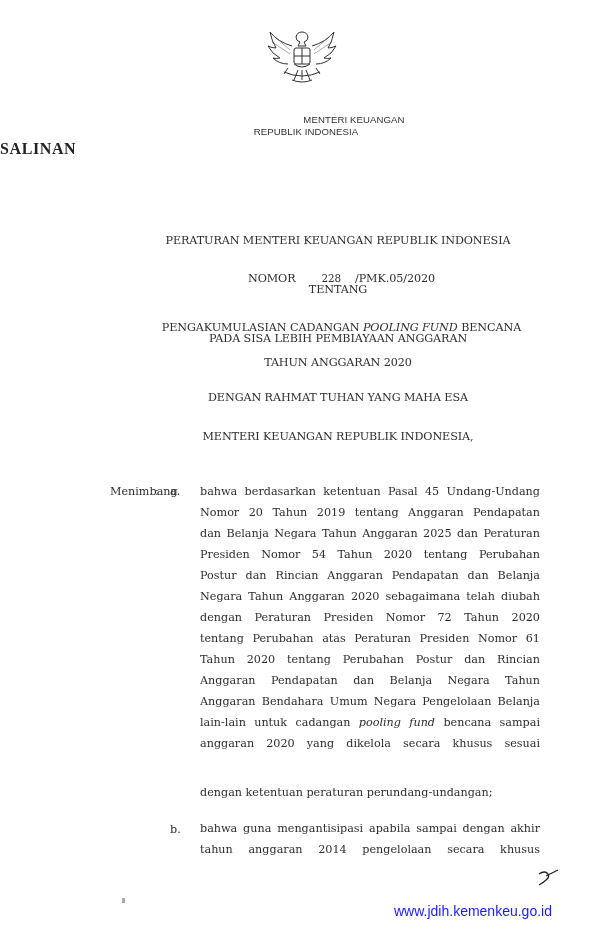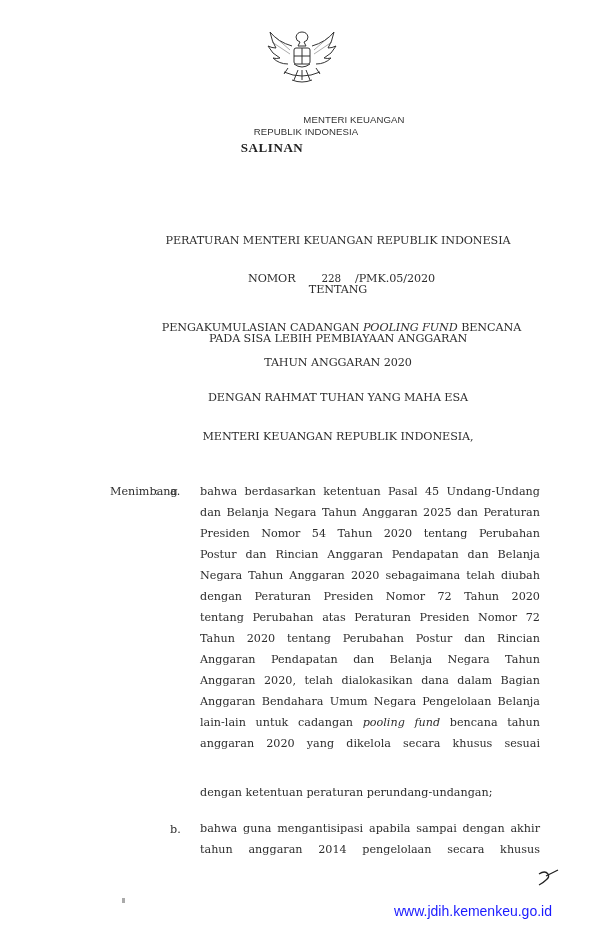--- a/index.html
+++ b/index.html
@@ -1,19 +1,19 @@
 <!DOCTYPE html>
 <html><head>
 <meta charset="utf-8">
 <style>
   html, body { margin:0; padding:0; background:#ffffff; }
   body { width:612px; height:936px; position:relative; overflow:hidden; font-family:"DejaVu Serif", serif; color:#2a2a2a; }
   .emblem { position:absolute; left:262px; top:26px; width:80px; height:62px; }
   .ministry { position:absolute; left:0; width:612px; text-align:center; font-family:"Liberation Sans", sans-serif; font-size:9.6px; letter-spacing:0.1px; color:#333; }
-  .salinan { position:absolute; left:0; width:544px; top:140px; text-align:center; font-family:"Liberation Serif", serif; font-weight:bold; font-size:13px; letter-spacing:0.6px; color:#222; }
+  .salinan { position:absolute; left:0; width:544px; top:140px; font-family:"Liberation Serif", serif; font-weight:bold; font-size:16px; letter-spacing:0.6px; color:#222; }
   .title-line { position:absolute; left:0; width:612px; text-align:center; font-family:"DejaVu Serif", serif; font-size:11.2px; color:#2e2e2e; white-space:pre; letter-spacing:-0.1px;padding-left:32px; }
   .title-line i { font-style:italic; }
   .row { position:absolute; font-family:"DejaVu Serif", serif; font-size:11.2px; color:#2e2e2e; white-space:nowrap; }
   .para { position:absolute; left:200px; width:340px; font-family:"DejaVu Serif", serif; font-size:11.2px; color:#2e2e2e; }
   .para .ln { display:block; height:21px; line-height:21px; text-align:justify; text-align-last:justify; white-space:nowrap; overflow:visible; }
   .para .ln.last { text-align-last:left;margin-top:28px; }
   .para .ln span { }
   .footer-url { position:absolute; left:394px; top:903px; font-family:"Liberation Sans", sans-serif; font-size:14px; color:#1a1aff; }
   .paraf { position:absolute; left:536px; top:868px; width:26px; height:18px; }
   .speck { position:absolute; left:122px; top:898px; width:3px; height:5px; background:#aaa; }
@@ -60,31 +60,31 @@
 
 <div class="title-line" style="top:391px;">DENGAN RAHMAT TUHAN YANG MAHA ESA</div>
 <div class="title-line" style="top:430px;">MENTERI KEUANGAN REPUBLIK INDONESIA,</div>
 
 <div class="row" style="left:70px; top:485px;margin-left:40px;">Menimbang</div>
 <div class="row" style="left:155px; top:485px;">:</div>
 <div class="row" style="left:170px; top:485px;">a.</div>
 
 <div class="para" style="top:481px;">
   <span class="ln">bahwa  berdasarkan ketentuan Pasal 45 Undang-Undang</span>
+  <span class="ln">Nomor 20 Tahun 2019 tentang Anggaran Pendapatan</span>
   <span class="ln">dan Belanja Negara Tahun Anggaran 2025 dan Peraturan</span>
   <span class="ln">Presiden Nomor 54 Tahun 2020 tentang Perubahan</span>
   <span class="ln">Postur dan Rincian Anggaran Pendapatan dan Belanja</span>
   <span class="ln">Negara Tahun Anggaran 2020 sebagaimana telah diubah</span>
   <span class="ln">dengan Peraturan Presiden Nomor 72 Tahun 2020</span>
-  <span class="ln">tentang Perubahan atas Peraturan Presiden Nomor 72</span>
+  <span class="ln">tentang Perubahan atas Peraturan Presiden Nomor 61</span>
   <span class="ln">Tahun 2020 tentang Perubahan Postur dan Rincian</span>
   <span class="ln">Anggaran Pendapatan dan Belanja Negara Tahun</span>
-  <span class="ln">Anggaran 2020, telah dialokasikan dana dalam Bagian</span>
   <span class="ln">Anggaran Bendahara Umum Negara Pengelolaan Belanja</span>
-  <span class="ln"><span>lain-lain untuk cadangan </span><i>pooling fund</i><span> bencana tahun</span></span>
+  <span class="ln"><span>lain-lain untuk cadangan </span><i>pooling fund</i><span> bencana sampai</span></span>
   <span class="ln">anggaran 2020 yang dikelola secara khusus sesuai</span>
   <span class="ln last">dengan ketentuan peraturan perundang-undangan;</span>
 </div>
 
 <div class="row" style="left:170px; top:823px;">b.</div>
 <div class="para" style="top:818px;">
   <span class="ln">bahwa guna mengantisipasi apabila sampai dengan akhir</span>
   <span class="ln">tahun anggaran 2014 pengelolaan secara khusus</span>
 </div>
 

